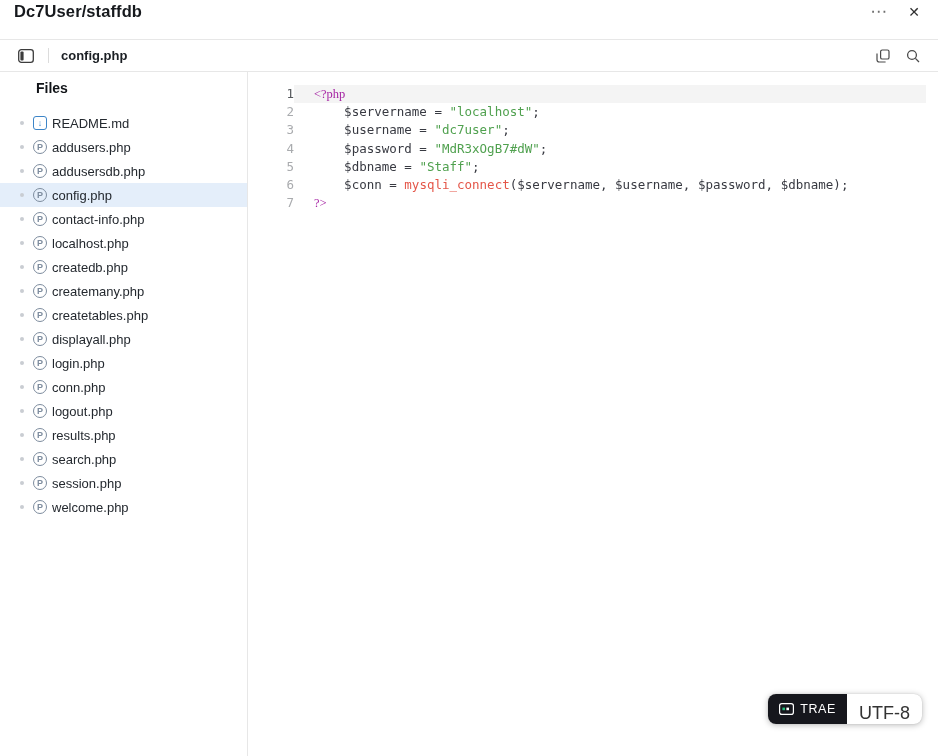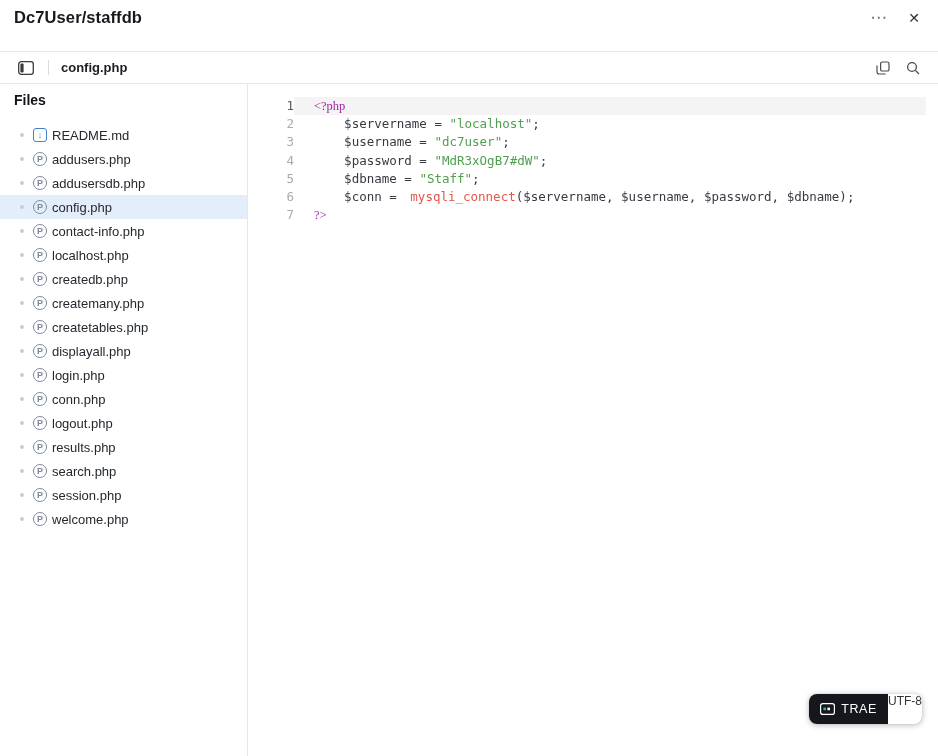--- a/index.html
+++ b/index.html
@@ -9,21 +9,21 @@
     font-family: "Liberation Sans", sans-serif;
     background: #ffffff;
     position: relative;
     overflow: hidden;
     color: #1f2328;
   }
   .window { width: 100%; height: 100%; position: relative; display: flex; flex-direction: column; }
 
   
   .titlebar {
-    height: 52px; flex: none;
+    height: 40px; flex: none;
     border-bottom: 1px solid #e7e7e7;
     display: flex; align-items: center;
     padding: 0 16px 16px 14px;
     background: #fff;
   }
   .title { font-size: 16.5px; font-weight: 600; color: #16191d; letter-spacing: .1px; }
   .titlebar-actions { margin-left: auto; display: flex; align-items: center; gap: 16px; }
   button.icon-btn {
     background: none; border: none; padding: 2px; margin: 0;
     cursor: pointer; display: inline-flex; align-items: center; justify-content: center;
@@ -50,21 +50,21 @@
 
   
   .sidebar {
     width: 248px; flex: none;
     border-right: 1px solid #e7e7e7;
     overflow: hidden;
     background: #fff;
   }
   .sidebar-header {
     font-size: 14px; font-weight: 700; color: #101317;
-    padding: 6px 14px 8px; line-height: 20px;
+    padding: 6px 14px 8px; line-height: 20px; margin-left: 22px;
   }
   .file-list { padding-top: 5px; }
   .file-row {
     height: 24px; display: flex; align-items: center;
     padding-left: 20px; padding-right: 8px;
     font-size: 13px; color: #24292f;
     cursor: pointer; white-space: nowrap;
   }
   .file-row.selected { background: var(--ui-selected-bg, #e4eefa); }
   .file-row .dot {
@@ -92,38 +92,38 @@
     width: 46px; flex: none; text-align: right;
     color: #a9abae; user-select: none;
   }
   .code-row.active .gutter { color: #55585c; }
   .code-content { flex: 1; padding-left: 20px; margin-right: 12px; white-space: pre; }
   .code-row.active .code-content { background: var(--ui-line-highlight, #f4f4f4); }
   .tk-plain { color: var(--c-plain, #383a42); }
   .tk-var   { color: var(--c-var, #383a42); }
   .tk-tag   { color: var(--c-tag, #a626a4); font-family: Liberation Serif, serif; }
   .tk-str   { color: var(--c-str, #50a14f); }
-  .tk-fn    { color: var(--c-fn, #e45649); margin-left: 6px; }
+  .tk-fn    { color: var(--c-fn, #e45649); }
 
   
   .status-pill {
     position: absolute; right: 16px; bottom: 32px;
     height: 30px; display: flex; align-items: stretch;
     background: #fff; border-radius: 8px; overflow: hidden;
     box-shadow: 0 1px 6px rgba(0,0,0,.28), 0 0 1px rgba(0,0,0,.2);
   }
   .brand {
     background: var(--ui-brand-bg, #16171d);
     color: #fff; display: flex; align-items: center; gap: 6px;
     padding: 0 11px; font-size: 12.5px; font-weight: 400; letter-spacing: .6px;
     cursor: pointer;
   }
   .encoding {
-    display: flex; align-items: flex-start; padding: 0 0;
-    font-size: 12px; color: #333; cursor: pointer;
+    display: flex; align-items: flex-end; padding: 0 12px;
+    font-size: 18px; color: #333; cursor: pointer;
   }
 </style>
 </head>
 <body>
 
 <div class="window">
 
   <header class="titlebar">
     <div class="title">Dc7User/staffdb</div>
     <div class="titlebar-actions">

